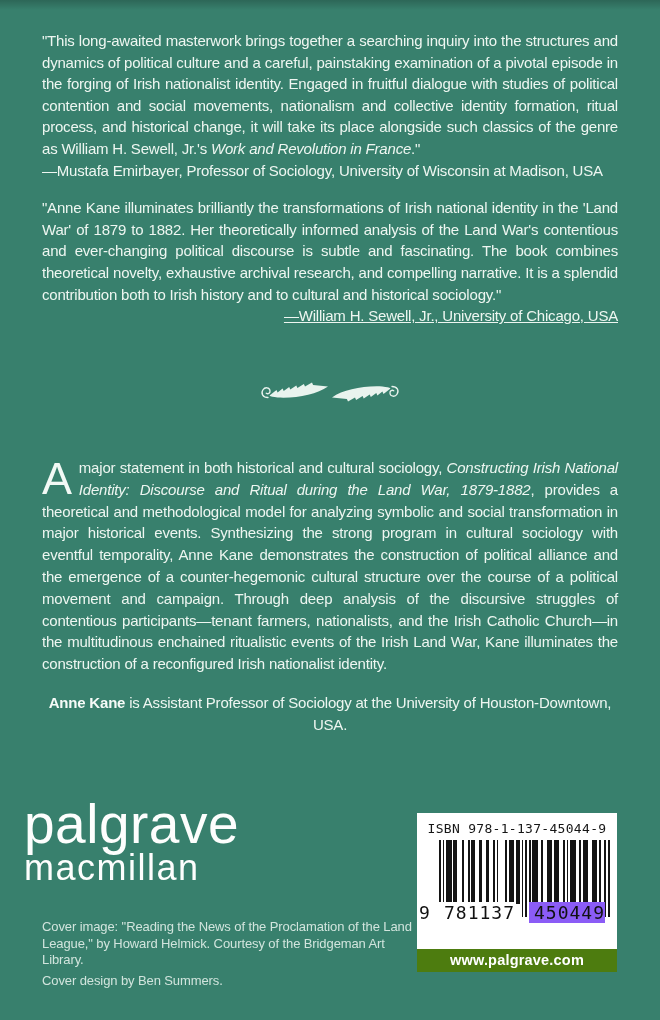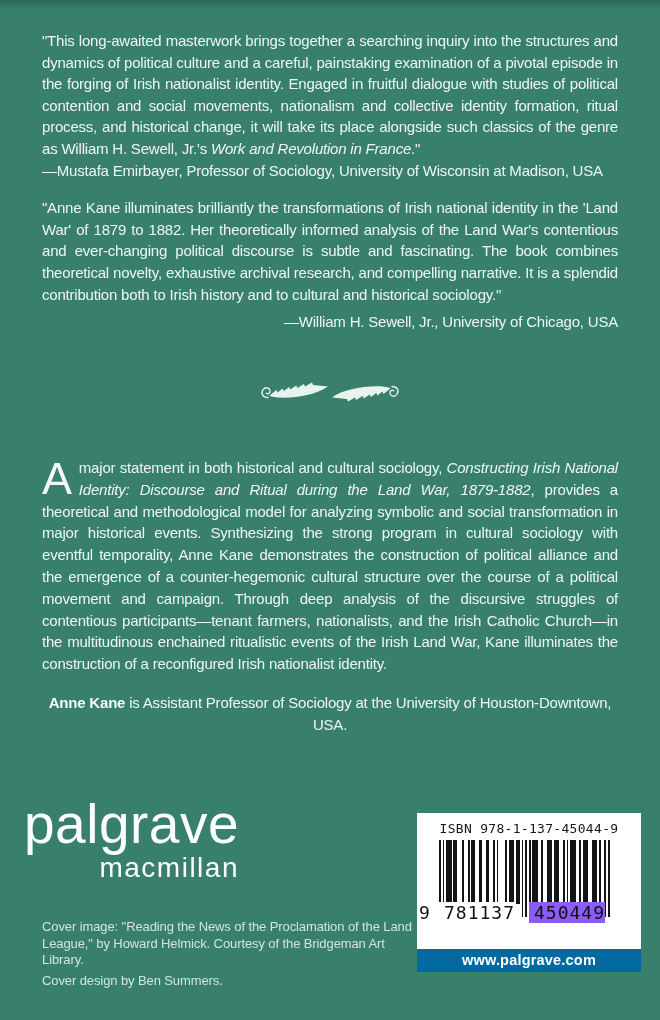--- a/index.html
+++ b/index.html
@@ -19,68 +19,68 @@
   }
   
   .reviews{position:absolute;left:42px;right:42px;top:30px;}
   .quote{
     margin:0;font-size:15px;line-height:21.6px;
     letter-spacing:-0.2px;text-align:justify;color:#eef6f1;
   }
   .attr{margin:0;font-size:15px;line-height:21.6px;letter-spacing:-0.2px;}
   .attr-1{text-align:left;}
   .quote-2{margin-top:16px;}
-  .attr-2{margin-top:6px;text-align:right;}
+  .attr-2{text-align:right;text-decoration:underline;}
   
   .flourish{position:absolute;top:380px;left:50%;transform:translateX(-50%);
     width:140px;height:24px;}
   .flourish svg{display:block;width:100%;height:100%;}
   
   .description{position:absolute;left:42px;right:42px;top:457px;}
   .body-par{
     margin:0;font-size:15px;line-height:21.8px;letter-spacing:-0.2px;
     text-align:justify;color:#eef6f1;
   }
   .dropcap{
     float:left;font-size:45px;line-height:37px;
     padding:3px 7px 0 0;font-weight:400;color:#f2f9f5;
   }
   .bio{margin-top:17px;text-align:center;}
   .bio b{color:#f6fbf8;}
   
   .logo{position:absolute;left:24px;top:797px;color:#fdfefd;}
   .logo-line1{font-size:55px;line-height:54px;font-weight:400;letter-spacing:0.5px;}
-  .logo-line2{font-size:28px;line-height:38px;font-weight:400;letter-spacing:1.5px;margin-top:-2px;text-align:right;}
+  .logo-line2{font-size:36px;line-height:38px;font-weight:400;letter-spacing:1.5px;margin-top:-2px;}
   
   .credits{position:absolute;left:42px;top:919px;width:382px;
     color:rgba(236,246,241,.85);font-size:13px;line-height:16.5px;letter-spacing:-0.1px;}
   .credits p{margin:0;}
   .credits .design{margin-top:4px;}
   
-  .barcode-block{position:absolute;left:417px;top:813px;width:224px;z-index:2;}
+  .barcode-block{position:absolute;left:417px;top:813px;width:200px;z-index:2;}
   .isbn-box{background:#ffffff;height:136px;box-sizing:border-box;}
   .isbn-label{
     font-family:"DejaVu Sans Mono",monospace;font-size:13px;letter-spacing:0.3px;
     text-align:center;color:#161616;padding-top:8px;white-space:nowrap;
   }
   .bars-wrap{position:relative;margin:4px 6px 0 22px;height:100px;}
   .bars{display:flex;height:80px;}
   .bars .m{flex:none;width:1.81px;height:64px;}
   .bars .m.tall{height:77px;}
   .bars .m.on{background:#141414;}
   .bc-digits{
     position:absolute;top:62px;left:-20px;right:0;display:flex;
     font-family:"DejaVu Sans Mono",monospace;font-size:18px;color:#111;
   }
   .bc-digits .d-lead{width:18px;text-align:left;}
   .bc-digits .d-g1{width:78px;text-align:right;background:#fff;letter-spacing:1px;}
   .bc-digits .d-gap{width:14px;}
   .bc-digits .d-g2{width:76px;text-align:right;background:#8b5cf6;letter-spacing:1px;}
   .web-bar{
-    background:#0369a1;color:#ffffff;text-align:center;
+    background:#4d7c0f;color:#ffffff;text-align:center;
     height:23px;line-height:23px;font-size:14.5px;font-weight:bold;letter-spacing:0.2px;
   }
 </style>
 </head>
 <body>
 
 <div class="page">
 
   <section class="reviews">
     <p class="quote quote-1"><span>"This long-awaited masterwork brings together a searching inquiry into the structures and dynamics of political culture and a careful, painstaking examination of a pivotal episode in the forging of Irish nationalist identity. Engaged in fruitful dialogue with studies of political contention and social movements, nationalism and collective identity formation, ritual process, and historical change, it will take its place alongside such classics of the genre as William H. Sewell, Jr.'s </span><i>Work and Revolution in France</i><span>."</span></p>

